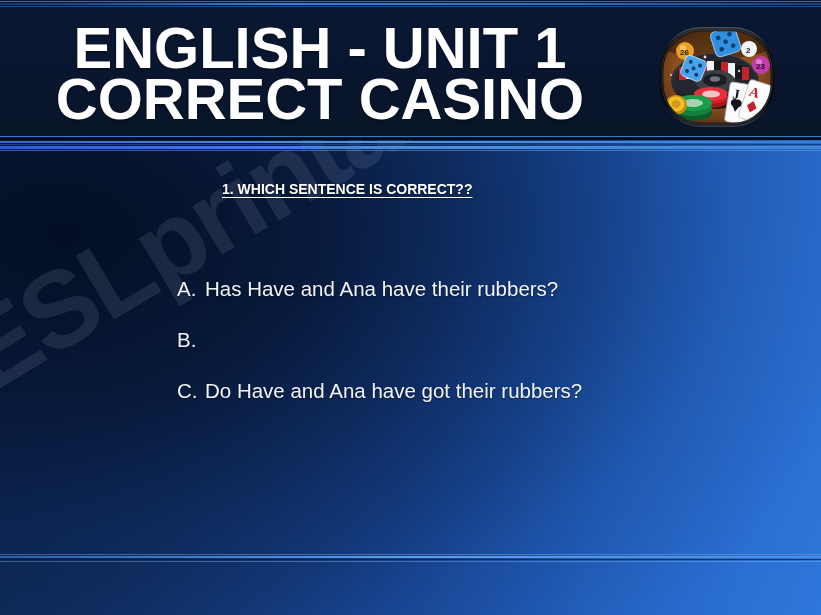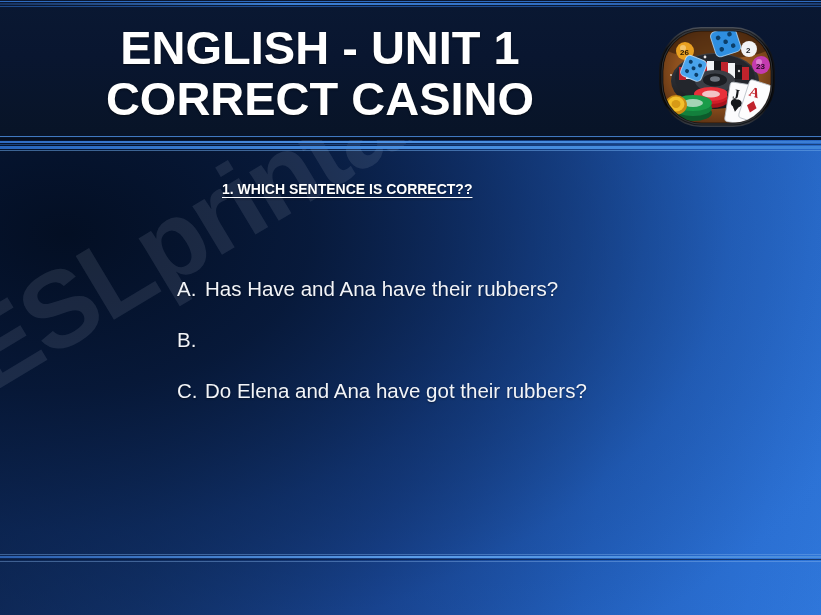--- a/index.html
+++ b/index.html
@@ -98,21 +98,21 @@
 
   
   #title {
     position:absolute;
     left:0; top:22px;
     width:640px;
     text-align:center;
     color:#ffffff;
     font-family:"Liberation Sans", sans-serif;
     font-weight:bold;
-    font-size:47px;
+    font-size:58px;
     line-height:51px;
     letter-spacing:0px;
     text-shadow:0 1px 2px rgba(0,0,0,0.55);
     z-index:6;
   }
   #title .line { display:block; white-space:nowrap; }
 
   
   #casino-img {
     position:absolute;
@@ -323,21 +323,21 @@
   <div id="options">
     <div class="opt">
       <span class="lbl">A.</span>
       <span class="txt">Has Have and Ana have their rubbers?</span>
     </div>
     <div class="opt">
       <span class="lbl">B.</span>
     </div>
     <div class="opt">
       <span class="lbl">C.</span>
-      <span class="txt">Do Elena and Ana have got their rubbers?</span>
+      <span class="txt">Do Have and Ana have got their rubbers?</span>
     </div>
   </div>
 
   <div id="bottom-rule">
     <div class="br-1"></div>
     <div class="br-2"></div>
     <div class="br-3"></div>
     <div class="br-4"></div>
   </div>
 

